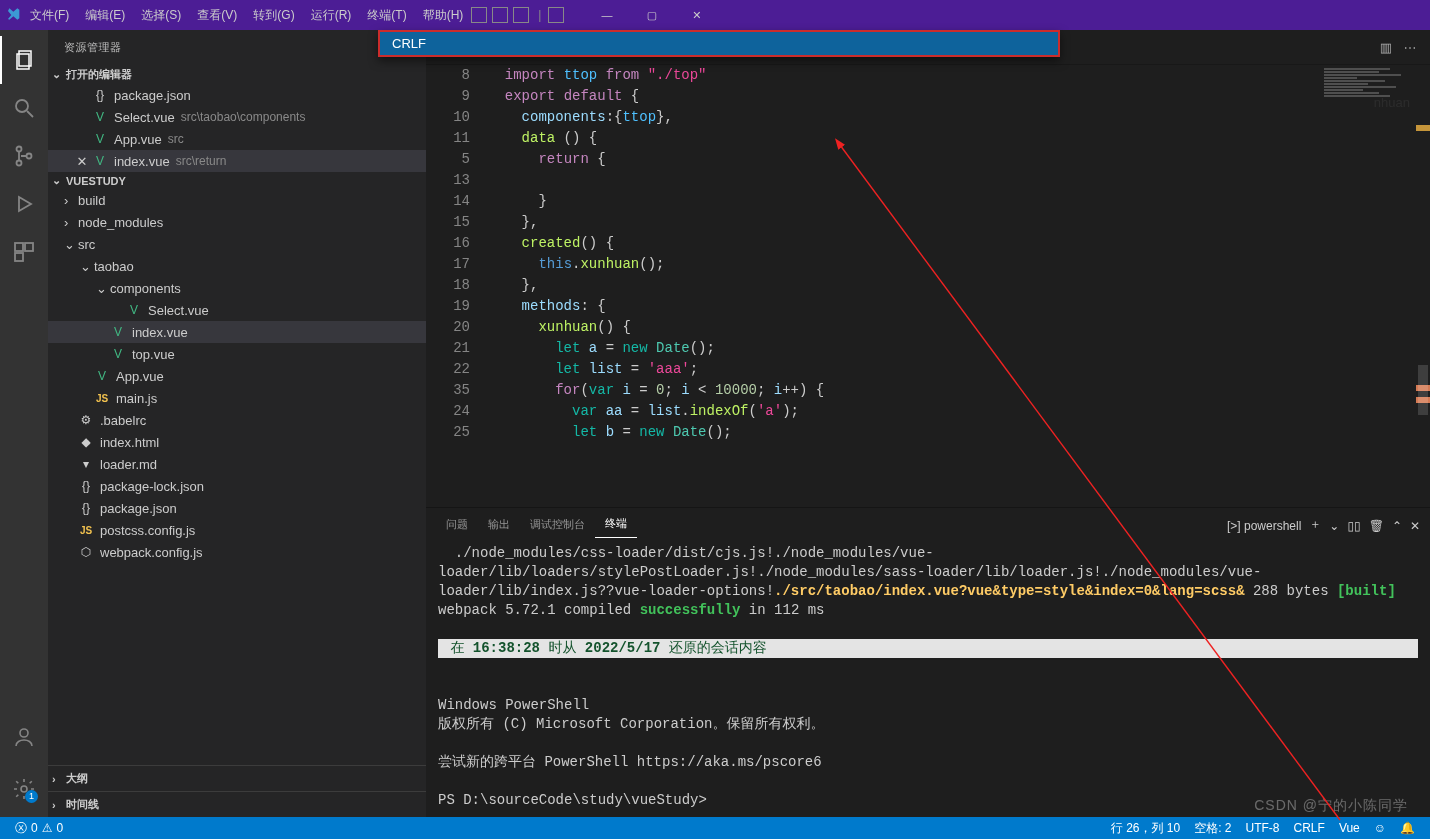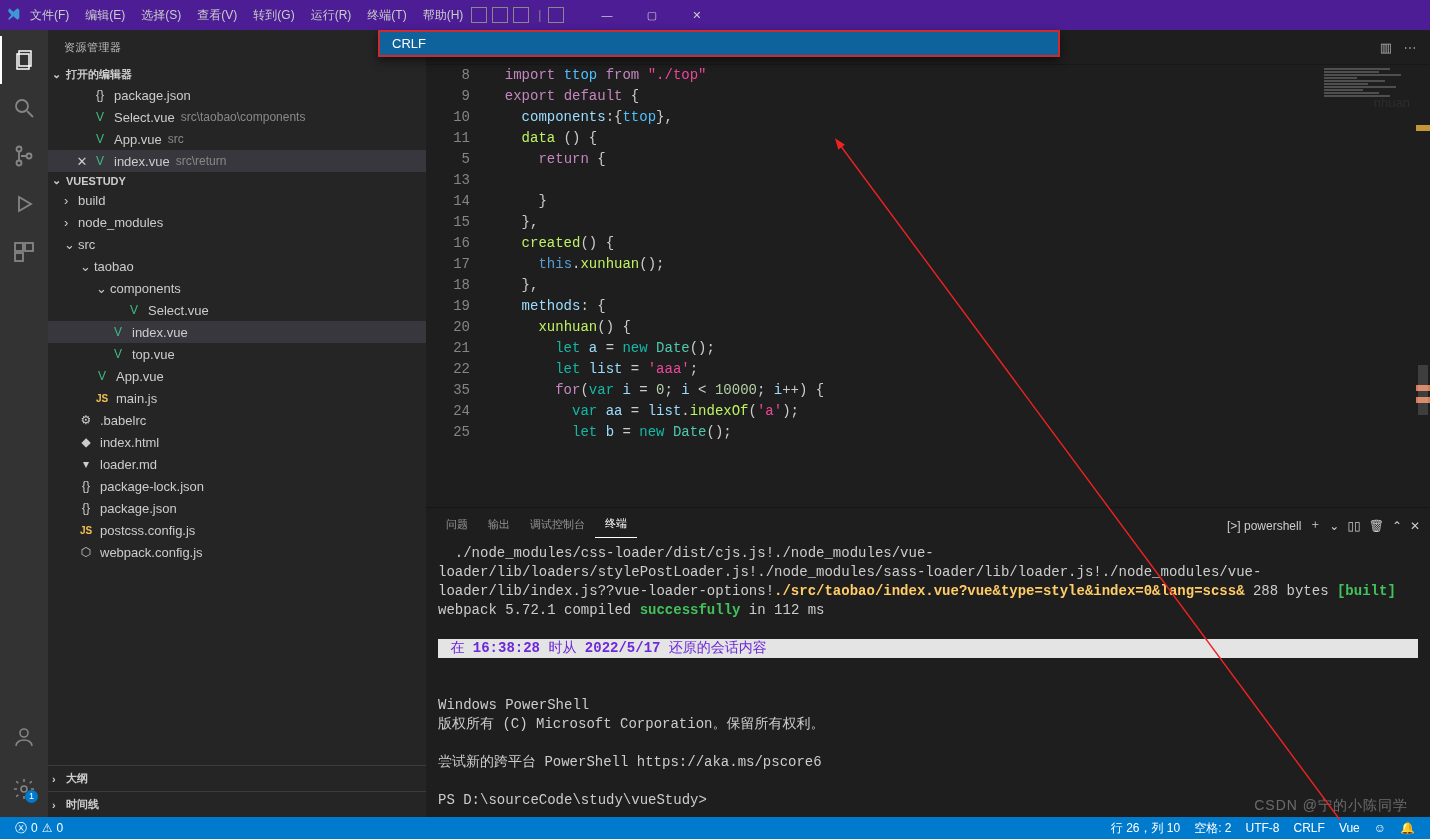--- a/index.html
+++ b/index.html
@@ -152,21 +152,21 @@
   font-size: 14px;
   line-height: 19px;
   padding: 4px 12px;
   white-space: pre-wrap;
   color:#cccccc;
   overflow:hidden;
 }
 .terminal .built { color:#42c25b; font-weight:bold;}
 .terminal .success { color:#42c25b; font-weight:bold;}
 .terminal .hl { color:#ffcc66; font-weight:bold; }
-.terminal .restore { background:#e4e4e4; color:#6d28d9; display:block; padding:0 4px;}
+.terminal .restore { background:#e4e4e4; color:#14532d; display:block; padding:0 4px;}
 
 .status-bar {
   height: 22px;
   background: #007acc;
   color: #fff;
   font-size: 12px;
   display: flex;
   align-items: center;
   padding: 0 8px;
 }

